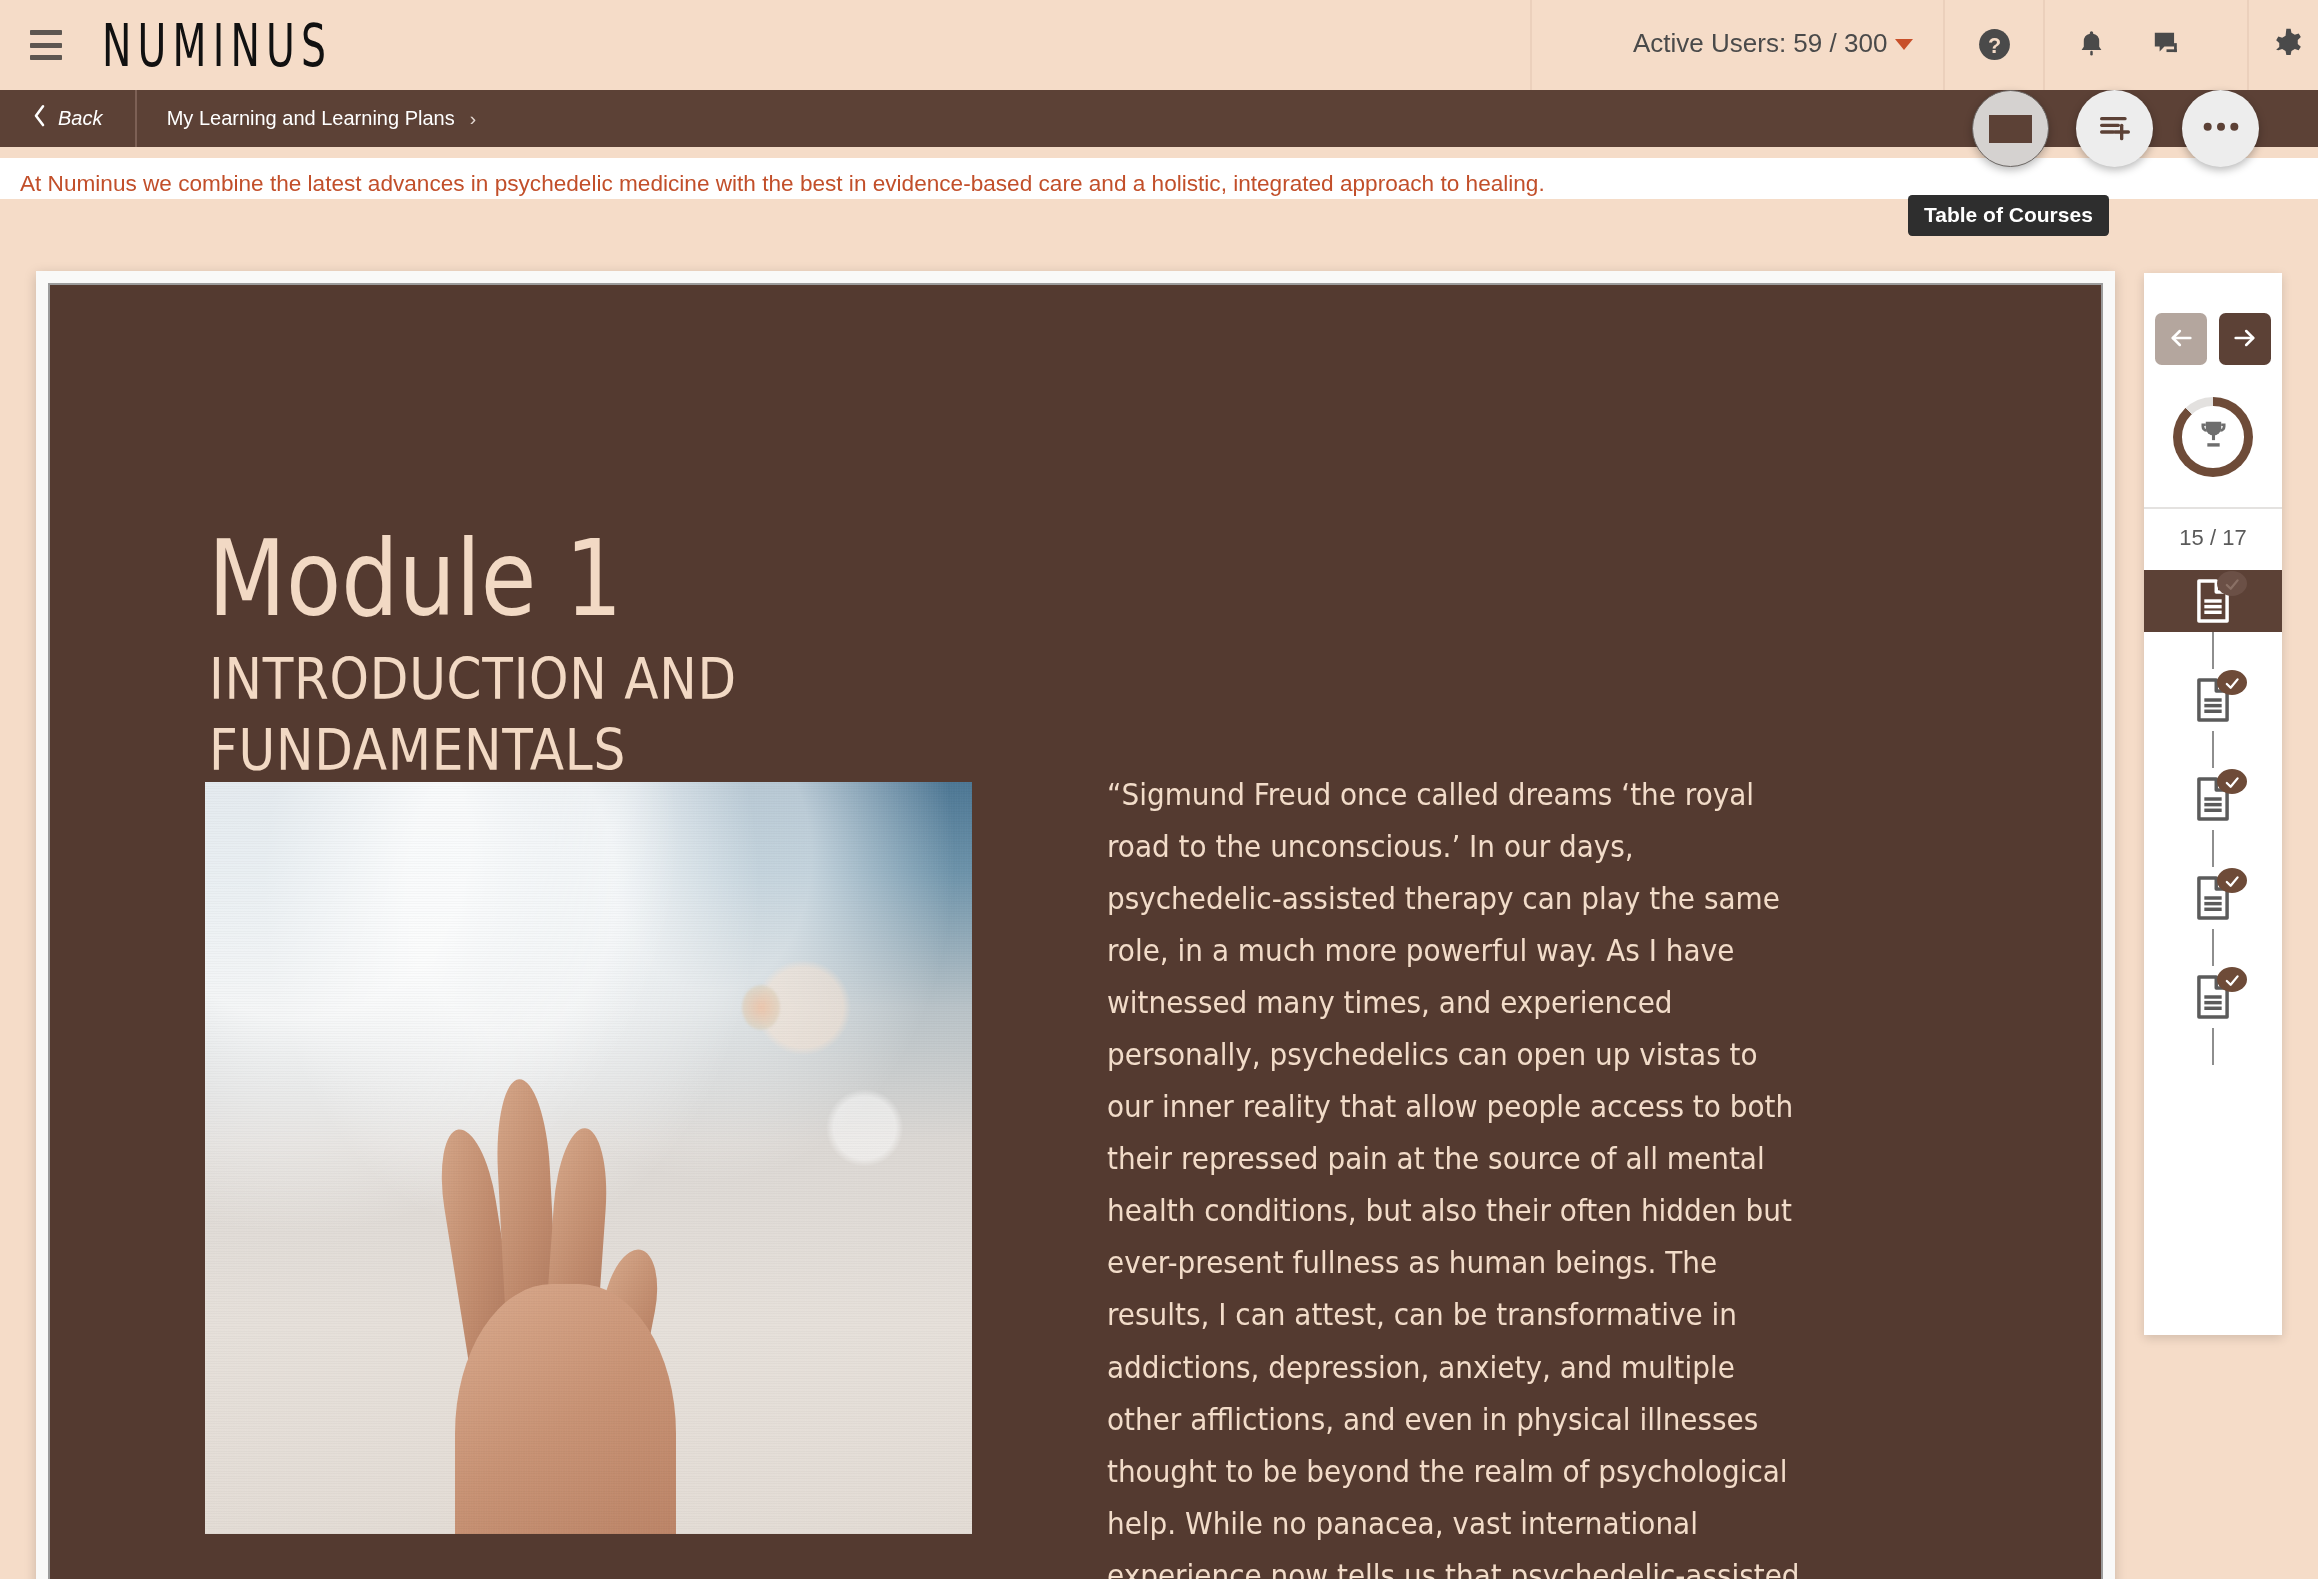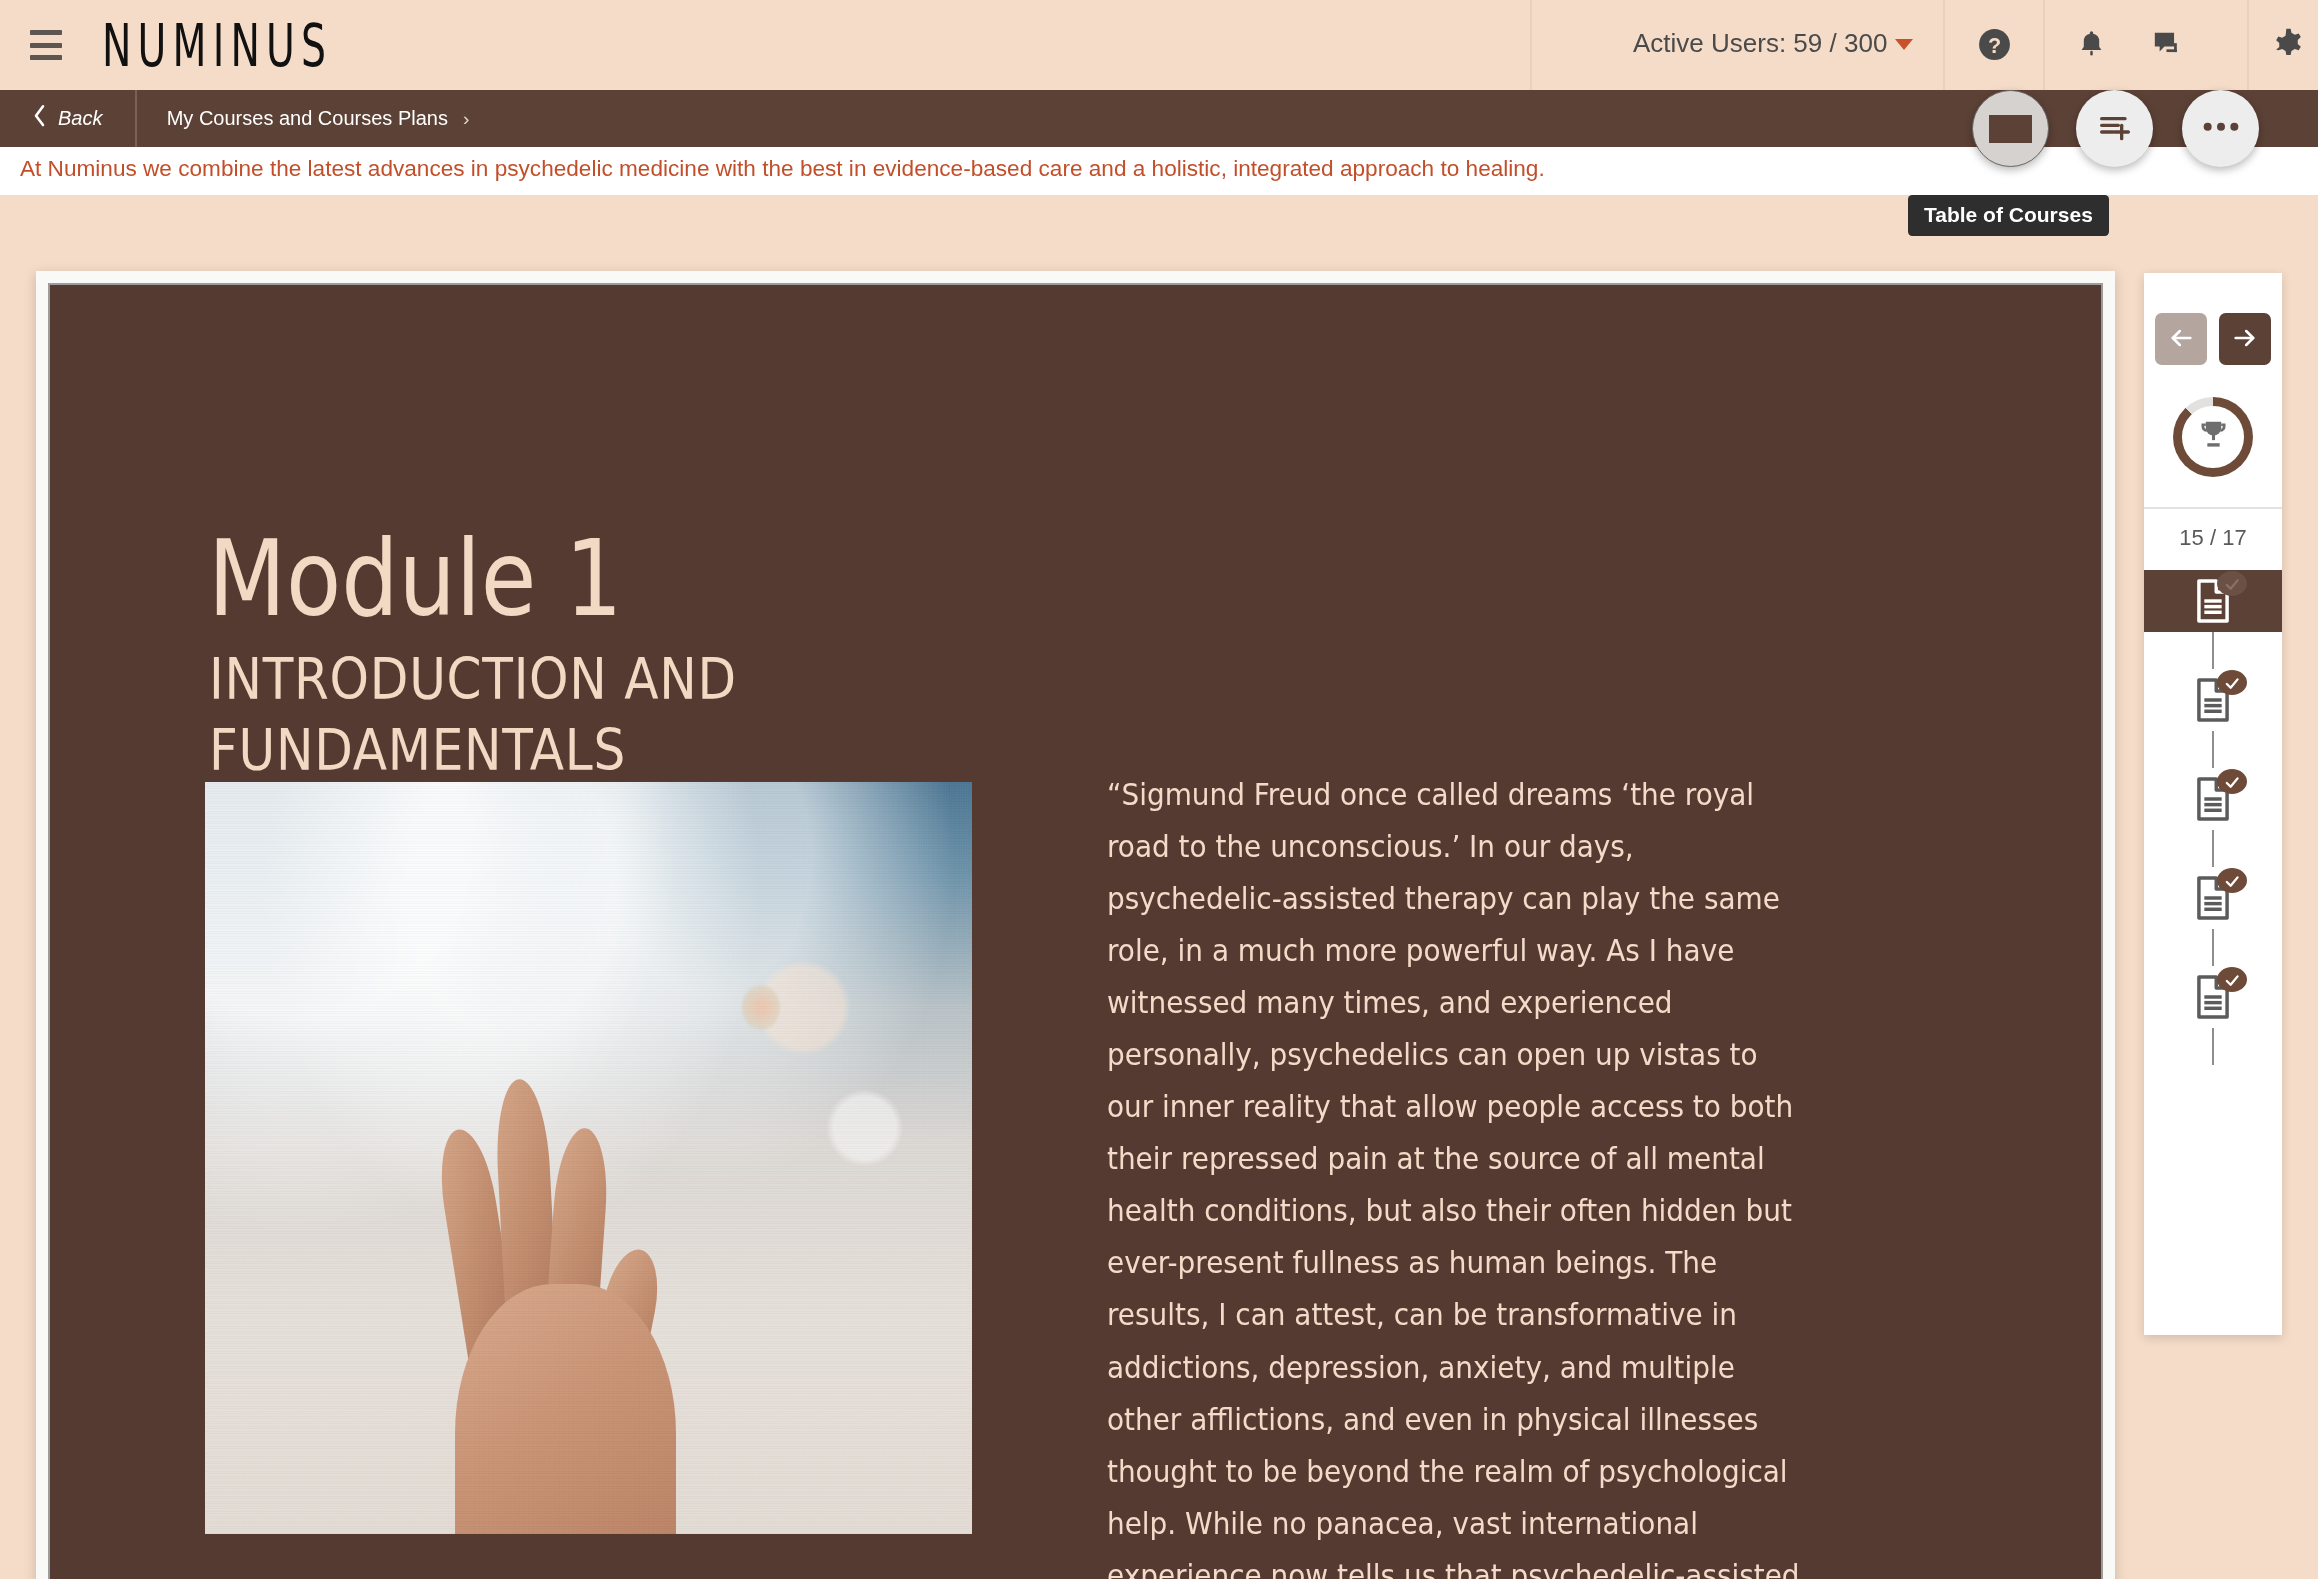--- a/index.html
+++ b/index.html
@@ -183,21 +183,21 @@
     font-weight: bold;
     padding: 7.5px 16px 9.2px;
     border-radius: 4.2px;
     white-space: nowrap;
     z-index: 9;
   }
 
   
   .noticebar {
     position: absolute;
-    top: 143px; left: 0;
+    top: 158px; left: 0;
     width: 2319px;
     height: 52px;
     background: #fff;
     display: flex;
     align-items: center;
   }
   .noticetxt {
     padding-left: 20px;
     color: #C24F2A;
     font-size: 22.6px;
@@ -496,21 +496,21 @@
   <div class="backbtn">
     <span>
       <svg width="15" height="23.4" viewBox="0 0 12 20" fill="none" stroke="#fff" stroke-width="2.2" stroke-linecap="round" stroke-linejoin="round">
           <polyline points="9,2 3,10 9,18"></polyline>
         </svg>
     </span>
     <span>Back</span>
   </div>
   <div class="vbar"></div>
   <div class="crumbs">
-    <a>My Courses and Courses Plans</a>
+    <a>My Learning and Learning Plans</a>
     <span class="sep">›</span>
   </div>
 </div>
 
 <div class="roundbtn sel" style="left:1972px; top:90px;">
   <span class="tocrect"></span>
 </div>
 
 <div class="roundbtn" style="left:2076px; top:90px;">
   <span>

